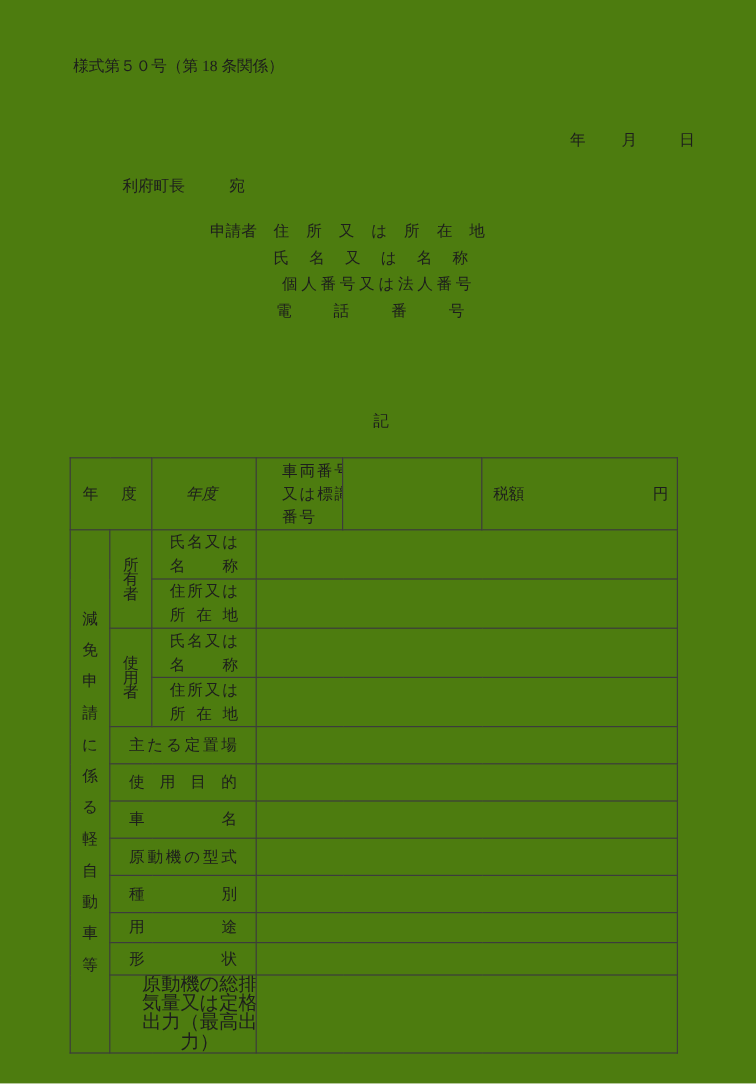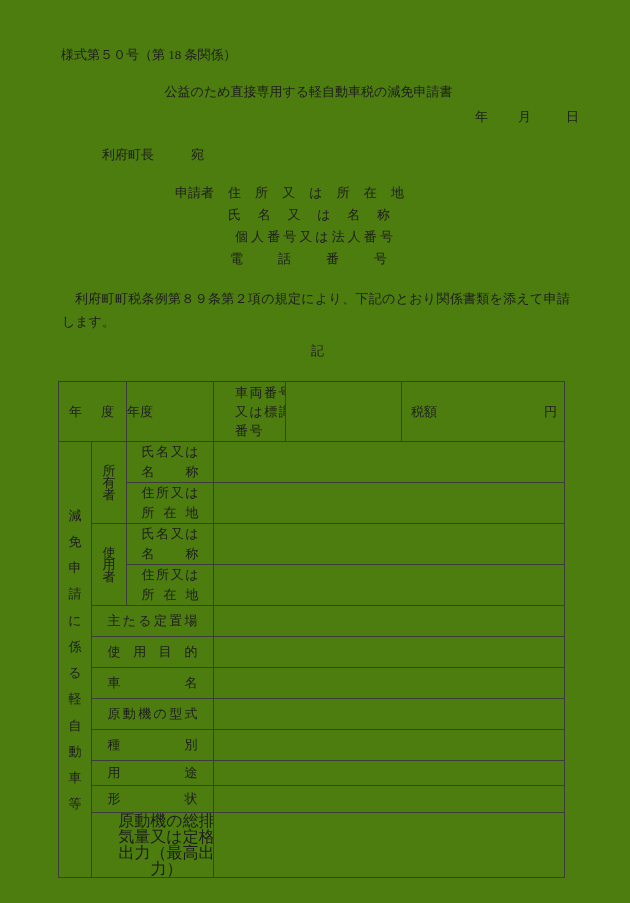--- a/index.html
+++ b/index.html
@@ -41,21 +41,21 @@
   table { border-collapse:collapse; table-layout:fixed; width:506px; }
   td { border:1px solid #3c3c3c; padding:0; vertical-align:middle; overflow:hidden; }
   tr.r-head { height:60px; }
   tr.r41 { height:41px; }
   tr.r31 { height:31px; }
   tr.r25 { height:25px; }
   tr.r27 { height:27px; }
   tr.r38 { height:38px; }
 
   .cell-nendo-label { display:flex; justify-content:space-between; padding:0 12px 0 10px; }
-  .cell-nendo-value { text-align:left; padding-right:4px; }
+  .cell-nendo-value { text-align:center; padding-right:4px;font-style:italic; }
   .cell-vnum { width:60px; margin-left:21px; letter-spacing:1.5px;
                line-height:19px; word-break:break-all; }
   .cell-tax { display:flex; justify-content:space-between; padding:0 7px 0 9px;align-items:flex-end; }
 
   .vcell { display:flex; justify-content:center; align-items:center; height:100%; }
   .vmain { display:flex; flex-direction:column; justify-content:space-between;
            align-items:center; height:302px; line-height:13px; }
   .vsub  { display:flex; flex-direction:column; align-items:center; }
   .vsub > span { line-height:12px; }
 
@@ -67,21 +67,20 @@
   .lbl-small { width:112px; font-size:16px; line-height:16px;
                text-align:center; word-break:break-all;margin-left:28px; }
 </style>
 </head>
 <body>
 
 <div class="page">
 
   <div class="abs form-number">様式第５０号（第 18 条関係）</div>
 
-  <div class="abs doc-title">公益のため直接専用する軽自動車税の減免申請書</div>
 
   <div class="abs date-line">
     <span class="y">年</span>
     <span class="m">月</span>
     <span class="d">日</span>
   </div>
 
   <div class="abs addressee">
     <span>利府町長</span>
     <span class="sfx">宛</span>
@@ -121,21 +120,20 @@
         </div>
       <div class="fline fl-phone spread">
           <span>電</span>
           <span>話</span>
           <span>番</span>
           <span>号</span>
         </div>
     </div>
   </div>
 
-  <div class="abs body-text">利府町町税条例第８９条第２項の規定により、下記のとおり関係書類を添えて申請します。</div>
 
   <div class="abs ki-mark">記</div>
 
   <div class="abs form-table-wrap">
   <table>
     <colgroup>
       <col style="width:33px">
           <col style="width:35px">
           <col style="width:87px">
       <col style="width:72px">

